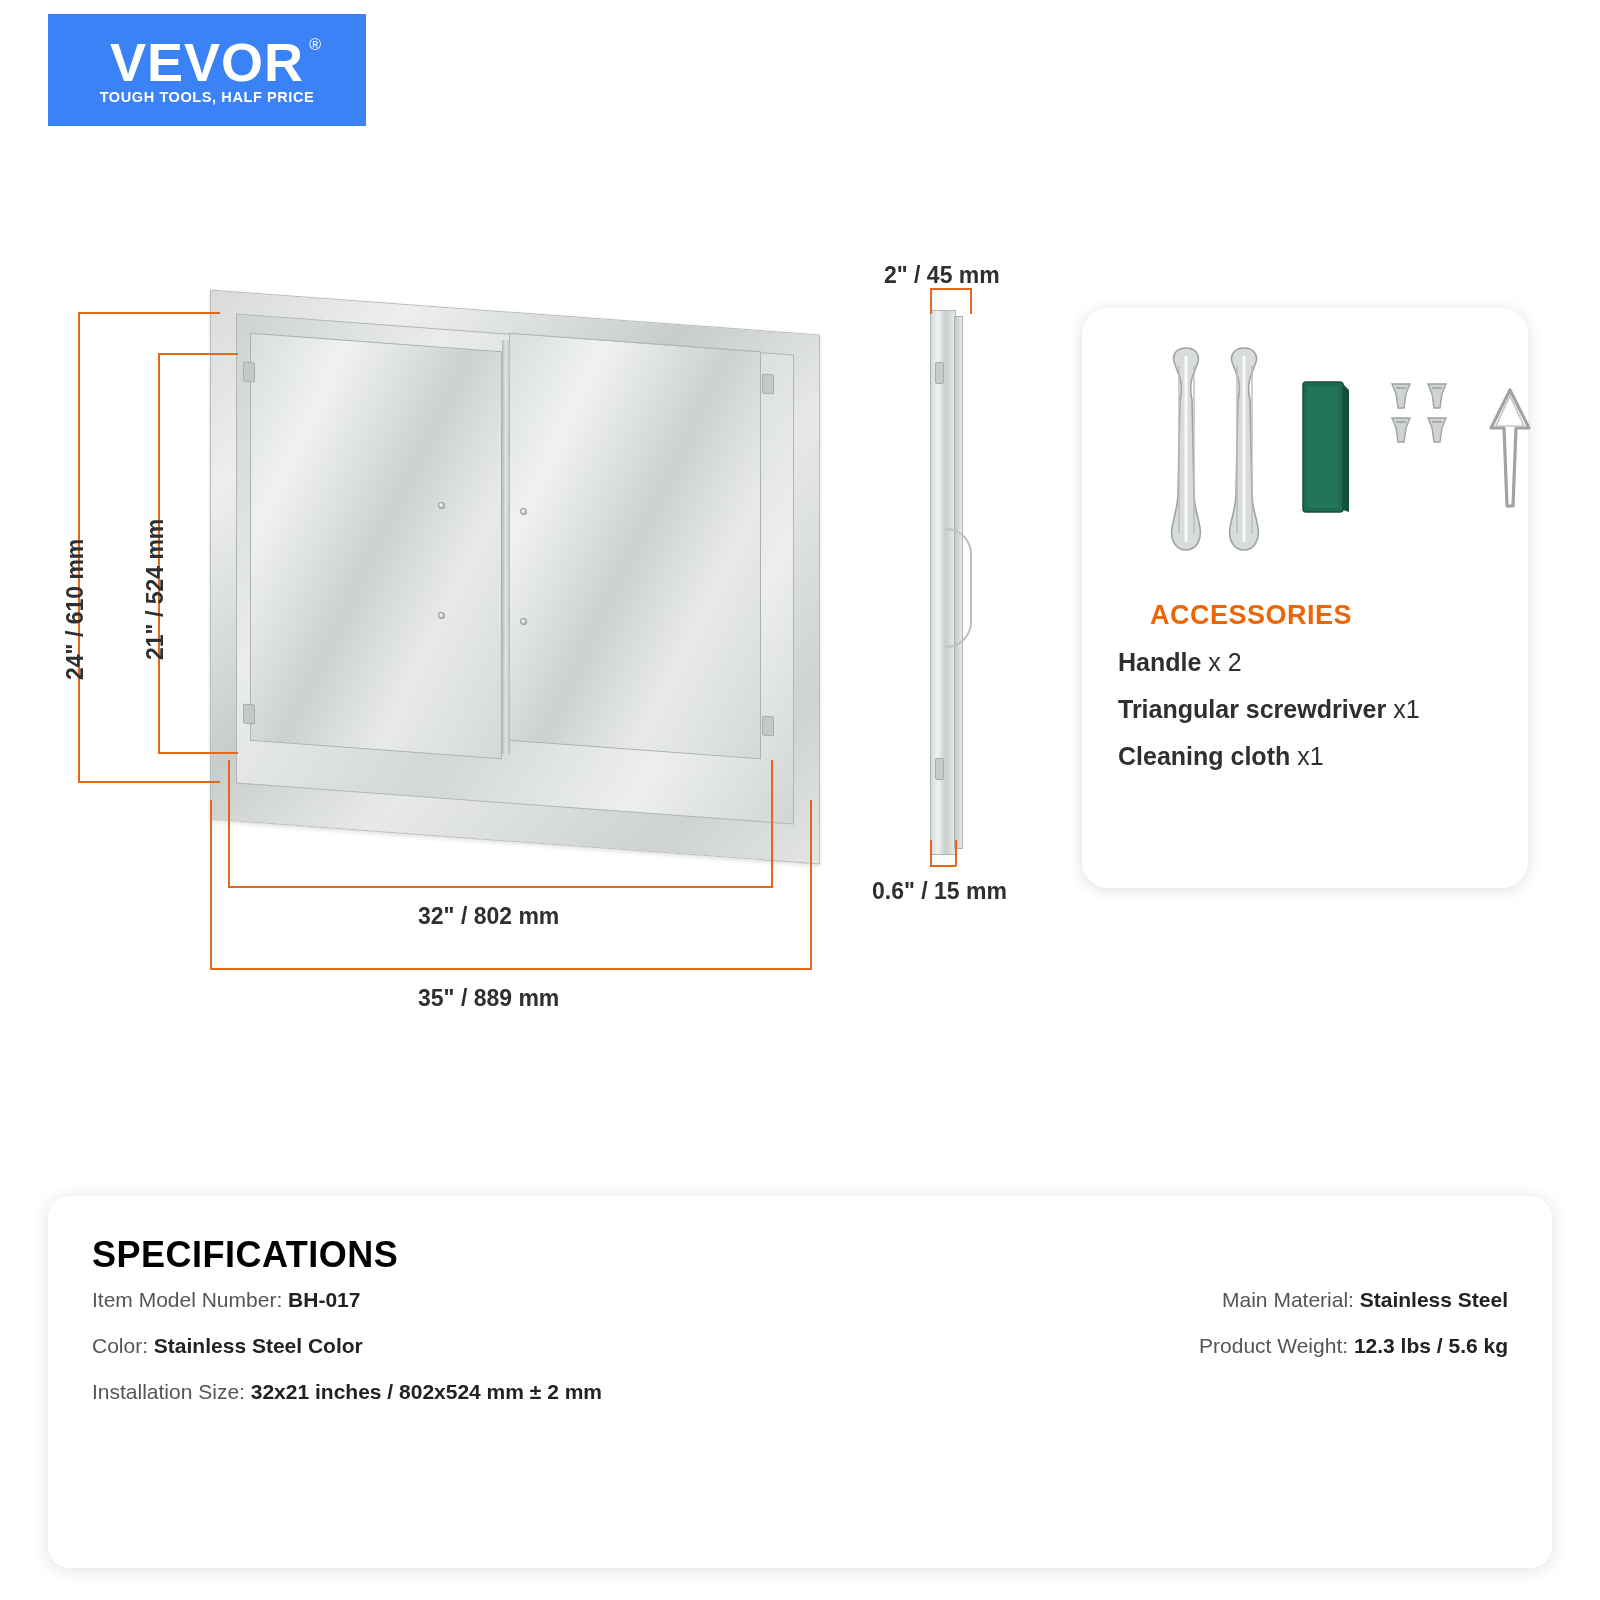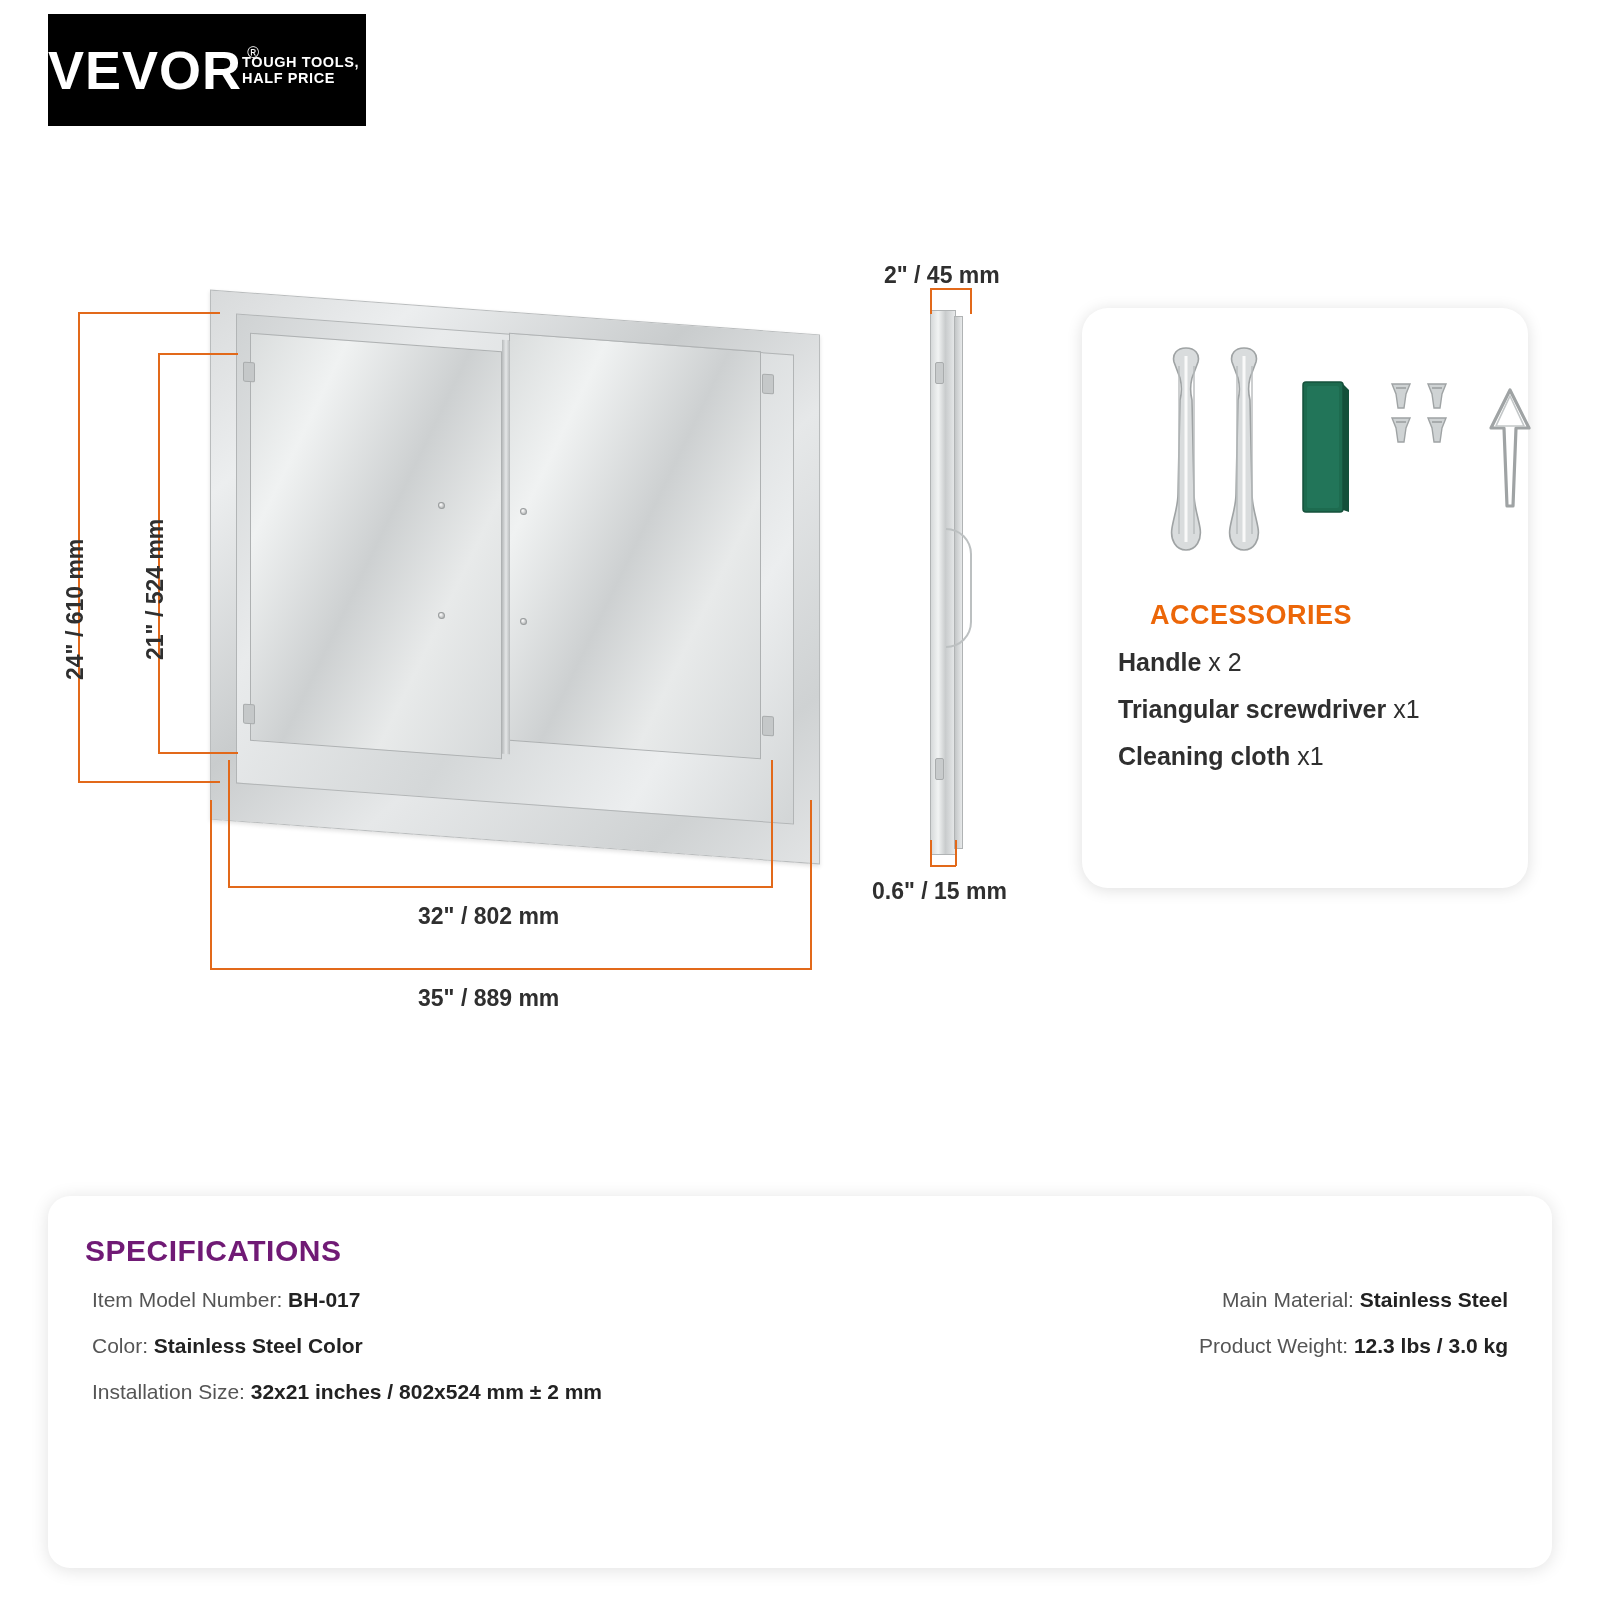--- a/index.html
+++ b/index.html
@@ -14,23 +14,23 @@
     overflow: hidden;
   }
 
   
   .logo-box {
     position: absolute;
     left: 48px;
     top: 14px;
     width: 318px;
     height: 112px;
-    background: #000000;
+    background: #3b82f6;
     display: flex;
-    flex-direction: row;
+    flex-direction: column;
     align-items: center;
     justify-content: center;
   }
   .logo-main {
     color: #ffffff;
     font-size: 54px;
     font-weight: bold;
     letter-spacing: 1px;
     line-height: 1;
     position: relative;
@@ -226,23 +226,23 @@
     left: 48px;
     top: 1196px;
     width: 1504px;
     height: 372px;
     background: #ffffff;
     border-radius: 22px;
     box-shadow: 0 2px 18px rgba(0,0,0,0.12);
   }
   .spec-title {
     position: absolute;
-    left: 37px; top: 38px;
-    color: #701a75;
-    font-size: 30px;
+    left: 44px; top: 38px;
+    color: #000000;
+    font-size: 36px;
     font-weight: bold;
     letter-spacing: 0.5px;
   }
   .spec-left {
     position: absolute;
     left: 44px; top: 92px;
     width: 900px;
   }
   .spec-right {
     position: absolute;
@@ -402,16 +402,16 @@
     <div class="spec-row">
       <span>Installation Size: </span><b>32x21 inches / 802x524 mm ± 2 mm</b>
     </div>
   </div>
 
   <div class="spec-right">
     <div class="spec-row">
       <span>Main Material: </span><b>Stainless Steel</b>
     </div>
     <div class="spec-row">
-      <span>Product Weight: </span><b>12.3 lbs / 3.0 kg</b>
+      <span>Product Weight: </span><b>12.3 lbs / 5.6 kg</b>
     </div>
   </div>
 </div>
 
 </body></html>

